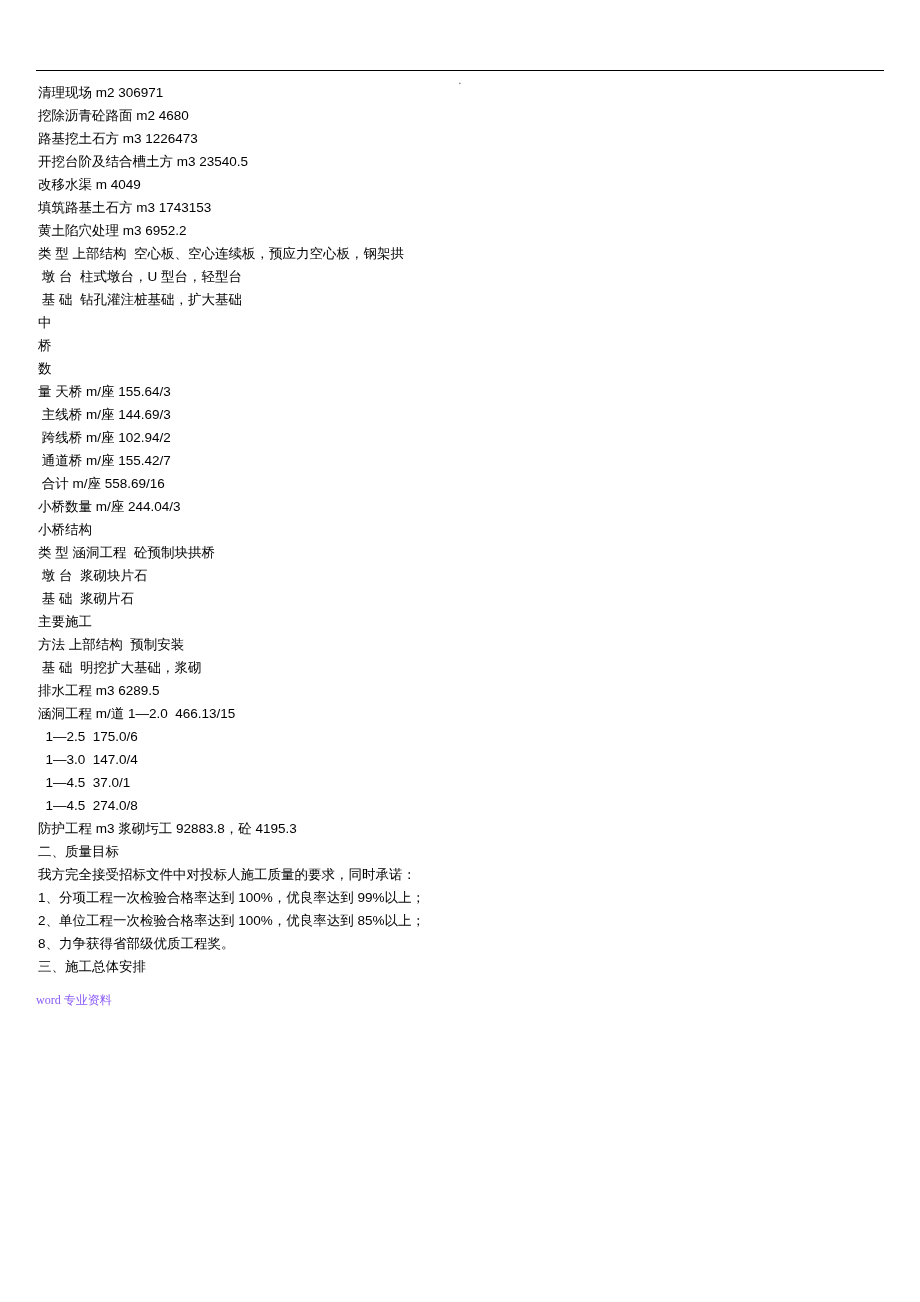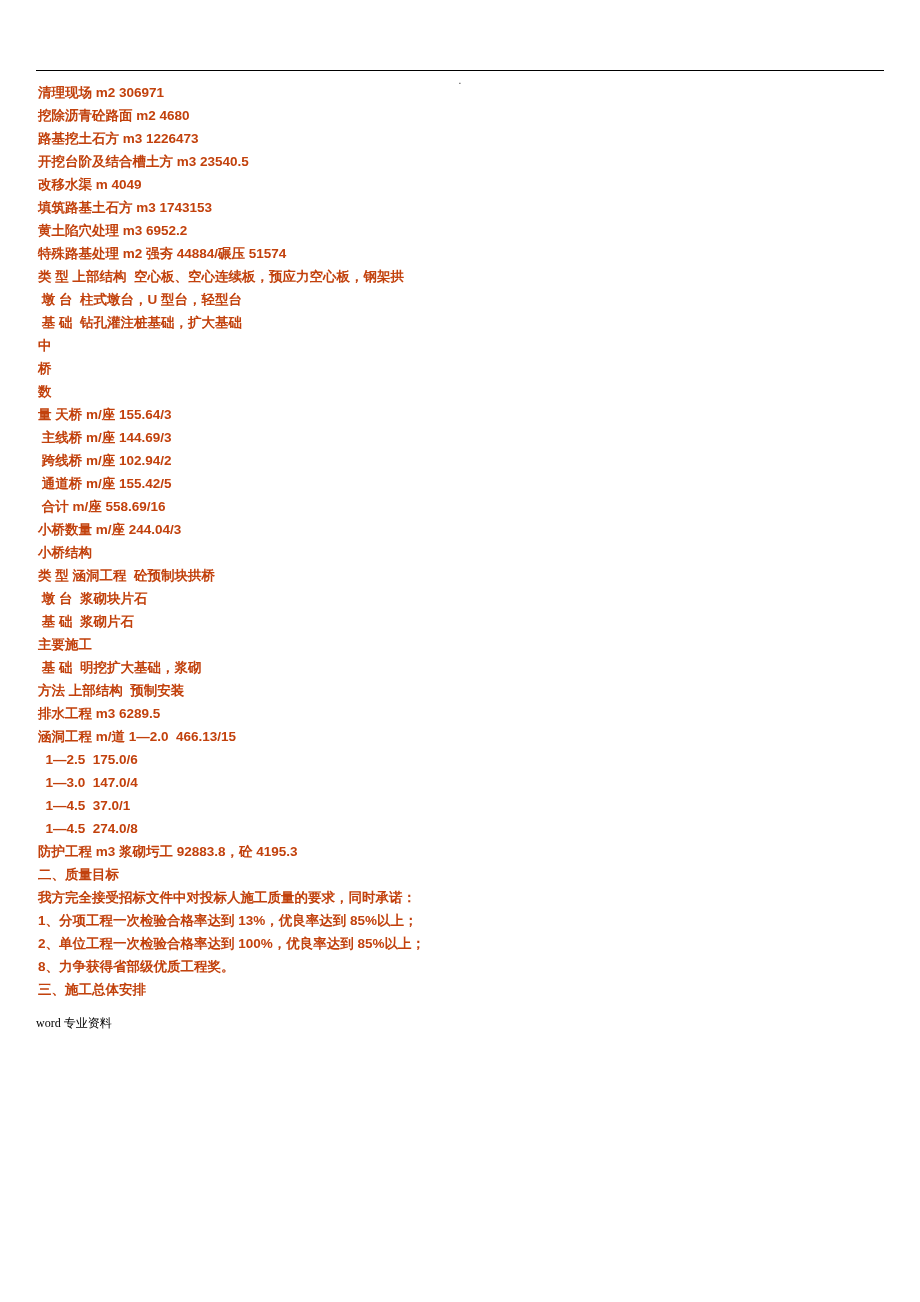--- a/index.html
+++ b/index.html
@@ -27,76 +27,74 @@
       color: #333;
     }
     .top-line {
       border-top: 1px solid #000;
       margin-bottom: 10px;
       width: 100%;
     }
     .content {
       font-size: 13.5px;
       line-height: 23px;
-      color: #c2410c;
+      color: #000000;
       padding-left: 2px;
-      font-weight: bold;
     }
     .content div {
       white-space: pre-wrap;
     }
     .footer {
       font-size: 12px;
-      color: #000000;
+      color: #8b5cf6;
       margin-top: 14px;
       font-family: "Times New Roman", "SimSun", serif;
     }
   </style>
 </head>
 <body>
 
 <div class="page">
   <div class="top-dot">.</div>
   <div class="top-line"></div>
   <div class="content">
     <div>清理现场 m2 306971</div>
     <div>挖除沥青砼路面 m2 4680</div>
     <div>路基挖土石方 m3 1226473</div>
     <div>开挖台阶及结合槽土方 m3 23540.5</div>
     <div>改移水渠 m 4049</div>
     <div>填筑路基土石方 m3 1743153</div>
     <div>黄土陷穴处理 m3 6952.2</div>
-    <div>特殊路基处理 m2 强夯 44884/碾压 51574</div>
     <div>类 型 上部结构  空心板、空心连续板，预应力空心板，钢架拱</div>
     <div> 墩 台  柱式墩台，U 型台，轻型台</div>
     <div> 基 础  钻孔灌注桩基础，扩大基础</div>
     <div>中</div>
     <div>桥</div>
     <div>数</div>
     <div>量 天桥 m/座 155.64/3</div>
     <div> 主线桥 m/座 144.69/3</div>
     <div> 跨线桥 m/座 102.94/2</div>
-    <div> 通道桥 m/座 155.42/5</div>
+    <div> 通道桥 m/座 155.42/7</div>
     <div> 合计 m/座 558.69/16</div>
     <div>小桥数量 m/座 244.04/3</div>
     <div>小桥结构</div>
     <div>类 型 涵洞工程  砼预制块拱桥</div>
     <div> 墩 台  浆砌块片石</div>
     <div> 基 础  浆砌片石</div>
     <div>主要施工</div>
+    <div>方法 上部结构  预制安装</div>
     <div> 基 础  明挖扩大基础，浆砌</div>
-    <div>方法 上部结构  预制安装</div>
     <div>排水工程 m3 6289.5</div>
     <div>涵洞工程 m/道 1—2.0  466.13/15</div>
     <div>  1—2.5  175.0/6</div>
     <div>  1—3.0  147.0/4</div>
     <div>  1—4.5  37.0/1</div>
     <div>  1—4.5  274.0/8</div>
     <div>防护工程 m3 浆砌圬工 92883.8，砼 4195.3</div>
     <div>二、质量目标</div>
     <div>我方完全接受招标文件中对投标人施工质量的要求，同时承诺：</div>
-    <div>1、分项工程一次检验合格率达到 13%，优良率达到 85%以上；</div>
+    <div>1、分项工程一次检验合格率达到 100%，优良率达到 99%以上；</div>
     <div>2、单位工程一次检验合格率达到 100%，优良率达到 85%以上；</div>
     <div>8、力争获得省部级优质工程奖。</div>
     <div>三、施工总体安排</div>
   </div>
   <div class="footer">word 专业资料</div>
 </div>
 
 </body></html>

